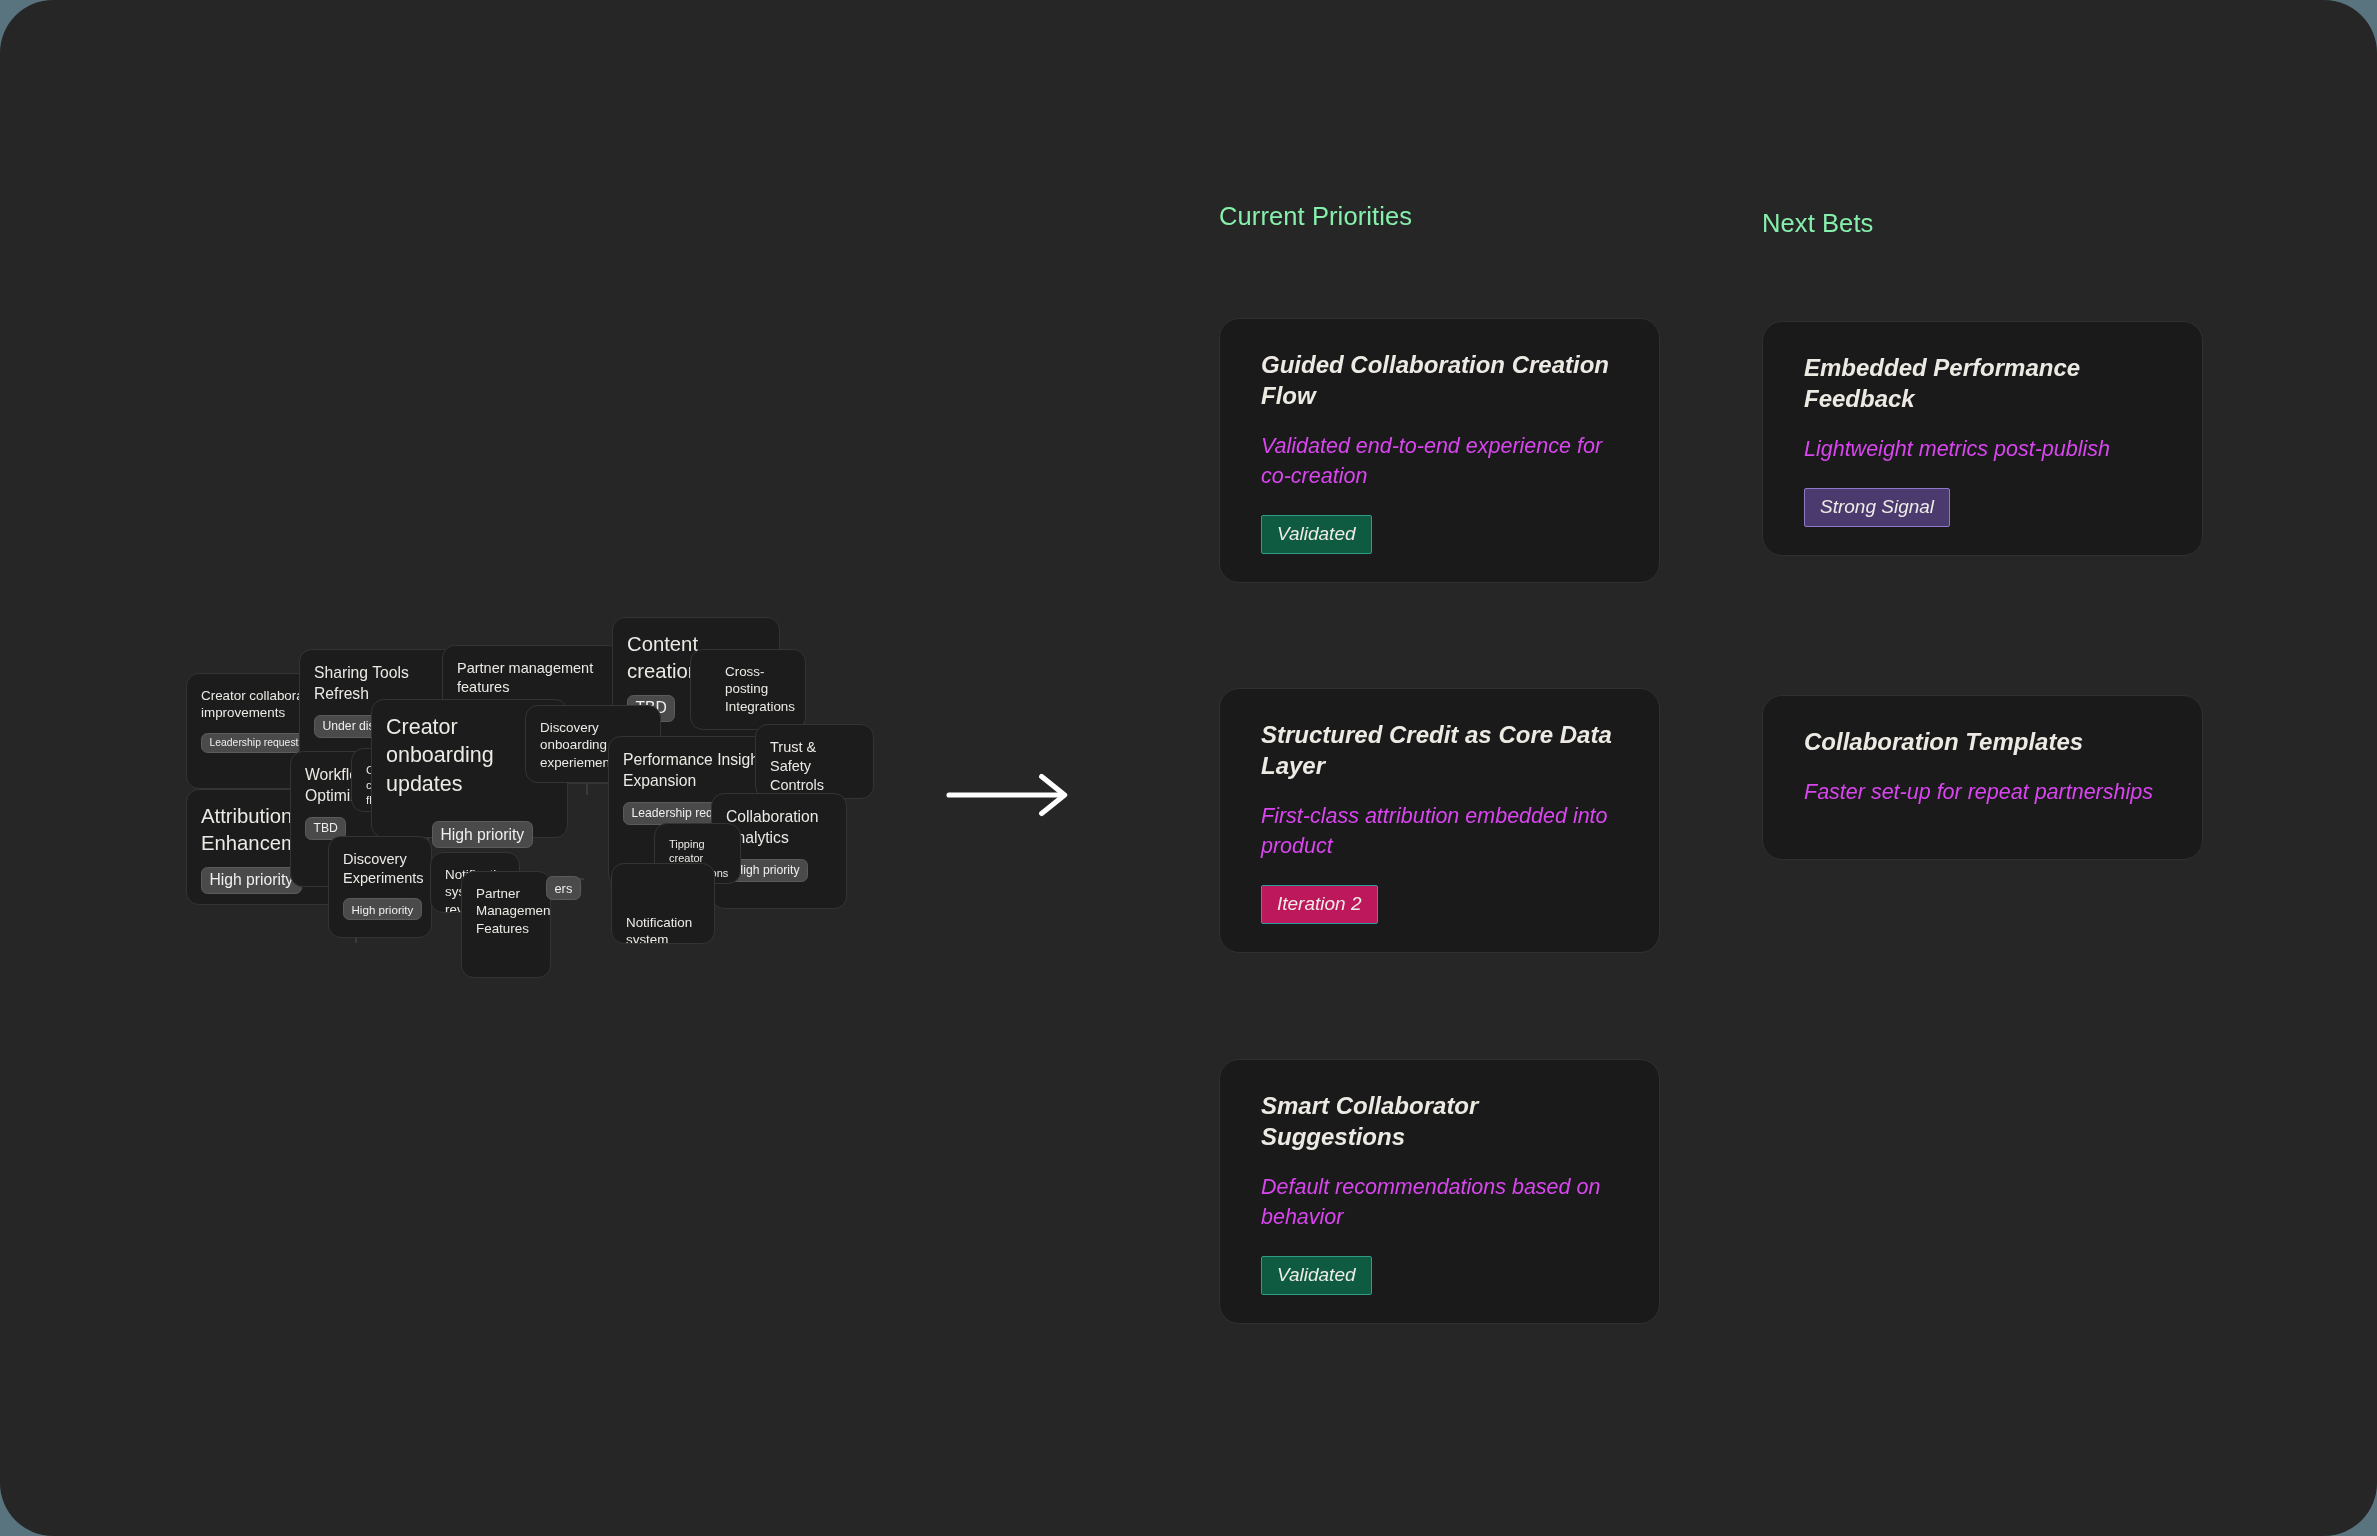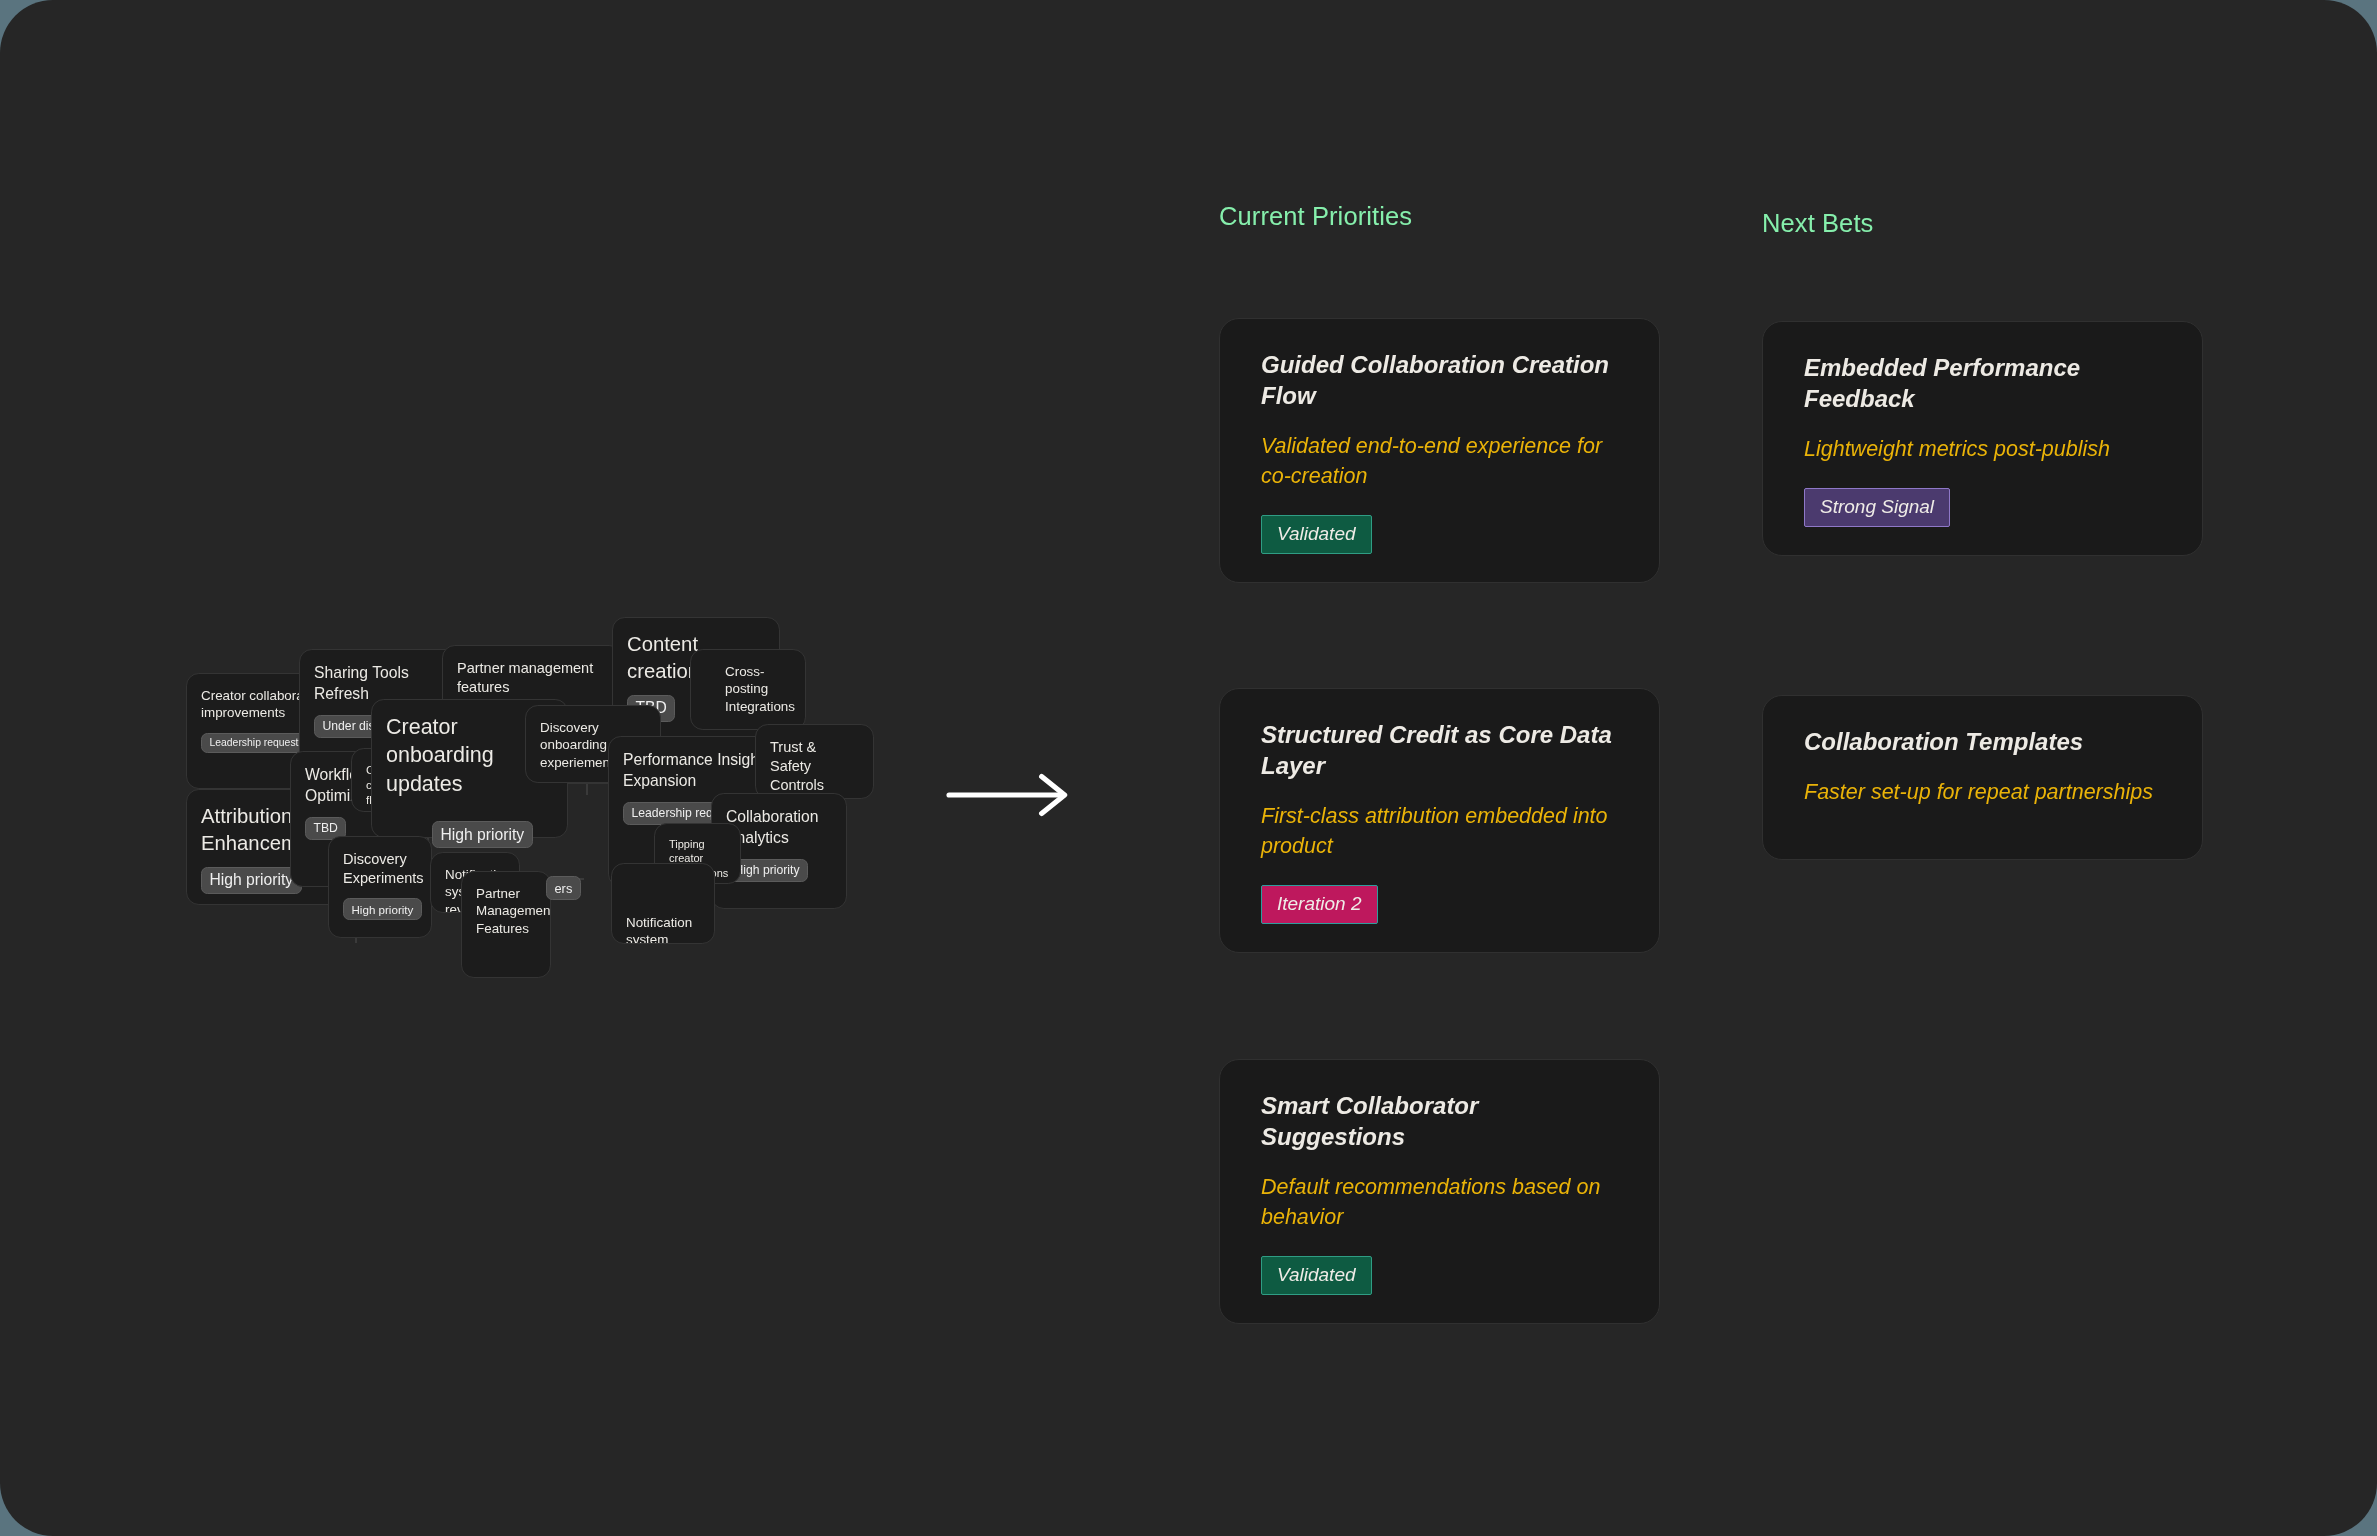--- a/index.html
+++ b/index.html
@@ -110,21 +110,21 @@
     font-style: italic;
   }
   .card-title {
     color: #edeae4;
     font-size: 24px;
     font-weight: bold;
     line-height: 1.30;
     margin: 0 0 21px 0;
   }
   .card-desc {
-    color: #eab308;
+    color: #d946ef;
     font-size: 21.5px;
     font-weight: 400;
     line-height: 1.38;
     margin: 0 0 23px 0;
   }
   .badge {
     display: inline-block;
     font-size: 19px;
     border-radius: 2px;
     padding: 7px 15px 8.1px 15px;

